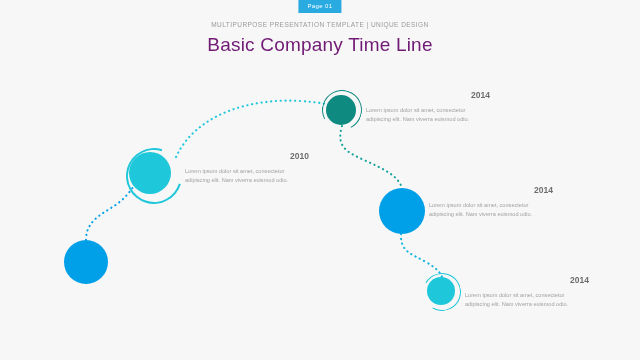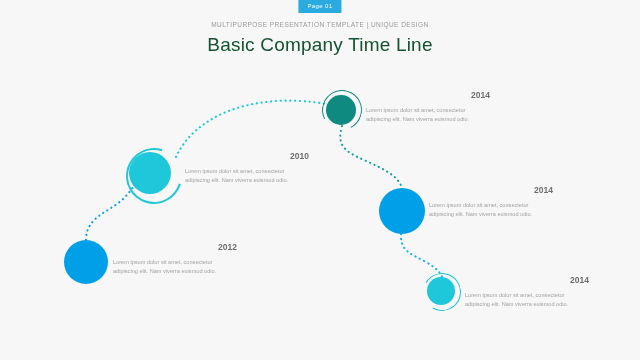--- a/index.html
+++ b/index.html
@@ -42,21 +42,21 @@
     font-size: 6.5px;
     letter-spacing: .45px;
     color: #9a9a9a;
     line-height: 1;
     margin: 0 0 6px 0;
     white-space: nowrap;
   }
   #maintitle {
     font-size: 19px;
     font-weight: 300;
-    color: #14532d;
+    color: #701a75;
     line-height: 1;
     margin: 0;
     letter-spacing: .2px;
     white-space: nowrap;
   }
 
   
   #stage {
     position: absolute;
     left: 0;
@@ -129,24 +129,20 @@
     <path d="M 176 157 C 196 114, 250 98, 300 101 C 318 102, 328 104, 336 107" fill="none" stroke="#1ec7d9" stroke-width="2.1" stroke-linecap="round" stroke-dasharray="0.2 4.6"></path>
 
     <path d="M 342 126 C 336 146, 346 152, 364 160 C 386 170, 398 176, 402 188" fill="none" stroke="#12a39a" stroke-width="2.1" stroke-linecap="round" stroke-dasharray="0.2 4.6"></path>
 
     <path d="M 401 234 C 400 252, 412 254, 426 262 C 438 269, 442 274, 443 281" fill="none" stroke="#12b5dd" stroke-width="2.1" stroke-linecap="round" stroke-dasharray="0.2 4.6"></path>
   </svg>
 
   <div class="node" style="left:64px; top:240px; width:44px; height:44px;">
     <div class="disc" style="left:0; top:0; width:44px; height:44px; background:#00a0e9;"></div>
   </div>
-  <div class="copy" style="left:113px; top:243px;">
-    <p class="year">2012</p>
-    <p class="body">Lorem ipsum dolor sit amet, consectetur adipiscing elit. Nam viverra euismod odio.</p>
-  </div>
 
   <div class="node" style="left:126px; top:148px; width:56px; height:56px;">
     <div class="ring" style="left:0; top:0; width:56px; height:56px;
          border-width:2.2px; border-color:#1ec7d9 transparent #1ec7d9 #1ec7d9;
          transform:rotate(-28deg);"></div>
     <div class="disc" style="left:3px; top:4px; width:42px; height:42px; background:#1ec7d9;"></div>
   </div>
   <div class="copy" style="left:185px; top:152px;">
     <p class="year">2010</p>
     <p class="body">Lorem ipsum dolor sit amet, consectetur adipiscing elit. Nam viverra euismod odio.</p>

